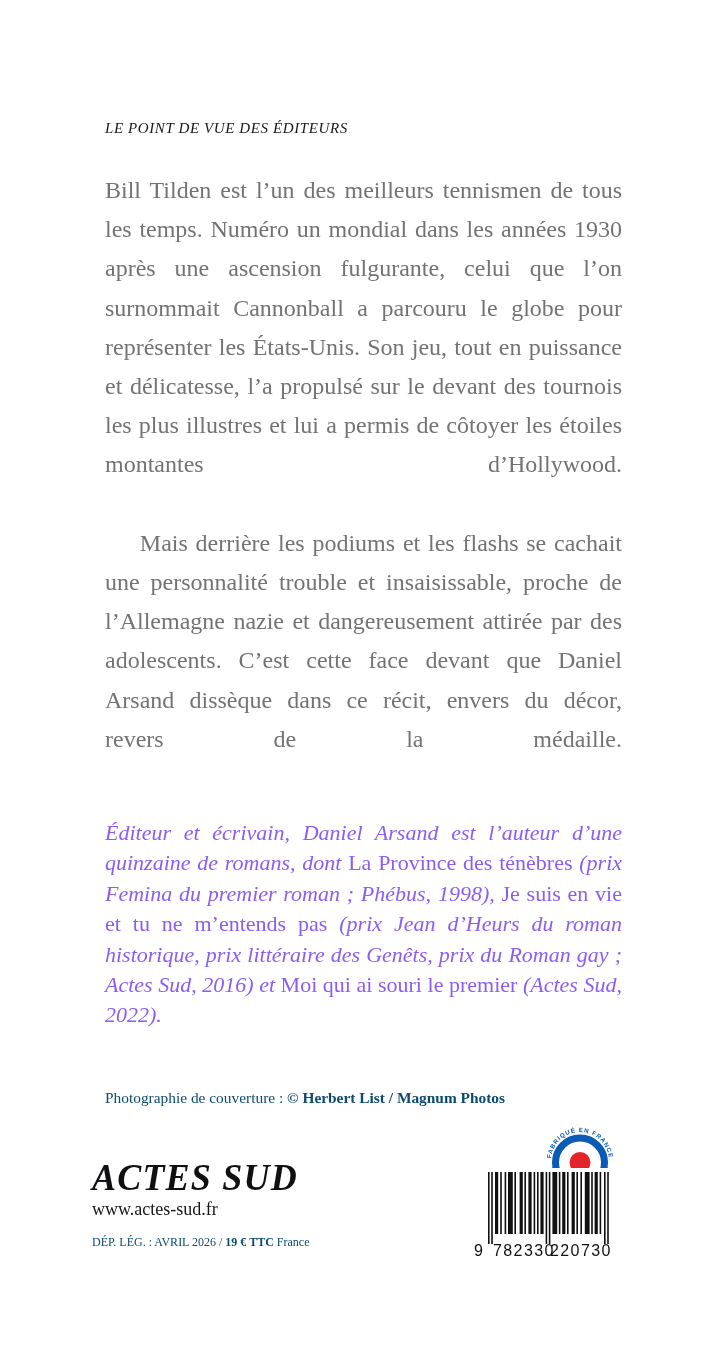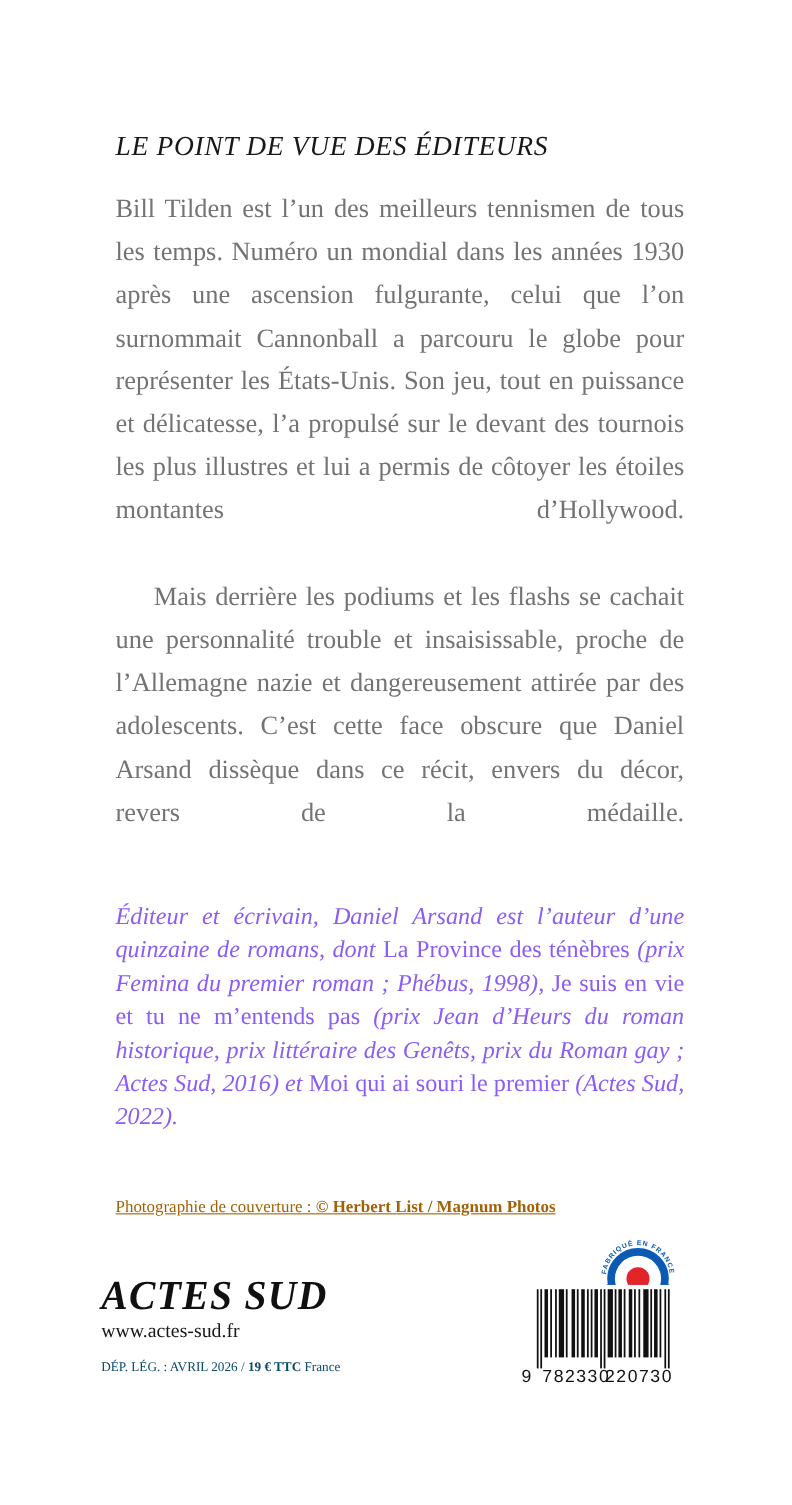--- a/index.html
+++ b/index.html
@@ -24,21 +24,21 @@
     background: #ffffff;
   }
 
   
   .kicker {
     position: absolute;
     left: 105px;
     top: 120px;
     width: 520px;
     font-style: italic;
-    font-size: 25px;
+    font-size: 15px;
     letter-spacing: 0.6px;
     color: #18181a;
     white-space: nowrap;
   }
 
   
   .blurb {
     position: absolute;
     left: 105px;
     top: 171px;
@@ -85,23 +85,22 @@
     width: 100%;
   }
 
   
   .credit {
     position: absolute;
     left: 105px;
     top: 1088px;
     font-size: 15.4px;
     line-height: 20px;
-    color: #a16207;
+    color: #0c4a6e;
     white-space: nowrap;
-    text-decoration: underline;
   }
   .credit .bold { font-weight: bold; }
 
   
   .imprint {
     position: absolute;
     left: 92px;
     top: 1158px;
     width: 330px;
   }
@@ -152,21 +151,21 @@
 </style>
 </head>
 <body>
 
 <div class="page">
 
   <div class="kicker">LE POINT DE VUE DES ÉDITEURS</div>
 
   <div class="blurb">
     <p>Bill Tilden est l’un des meilleurs tennismen de tous les temps. Numéro un mondial dans les années 1930 après une ascension fulgurante, celui que l’on surnommait Cannonball a parcouru le globe pour représenter les États-Unis. Son jeu, tout en puissance et délicatesse, l’a propulsé sur le devant des tournois les plus illustres et lui a permis de côtoyer les étoiles montantes d’Hollywood.</p>
-    <p class="indent">Mais derrière les podiums et les flashs se cachait une personnalité trouble et insaisissable, proche de l’Allemagne nazie et dangereusement attirée par des adolescents. C’est cette face obscure que Daniel Arsand dissèque dans ce récit, envers du décor, revers de la médaille.</p>
+    <p class="indent">Mais derrière les podiums et les flashs se cachait une personnalité trouble et insaisissable, proche de l’Allemagne nazie et dangereusement attirée par des adolescents. C’est cette face devant que Daniel Arsand dissèque dans ce récit, envers du décor, revers de la médaille.</p>
   </div>
 
   <div class="bio">
     <span>Éditeur et écrivain, Daniel Arsand est l’auteur d’une quinzaine de romans, dont </span><span class="roman">La Province des ténèbres </span><span>(prix Femina du premier roman ; Phébus, 1998), </span><span class="roman">Je suis en vie et tu ne m’entends pas </span><span>(prix Jean d’Heurs du roman historique, prix littéraire des Genêts, prix du Roman gay ; Actes Sud, 2016) et </span><span class="roman">Moi qui ai souri le premier </span><span>(Actes Sud, 2022).</span>
   </div>
 
   <div class="credit">
     <span>Photographie de couverture : </span><span class="bold">© Herbert List / Magnum Photos</span>
   </div>
 

